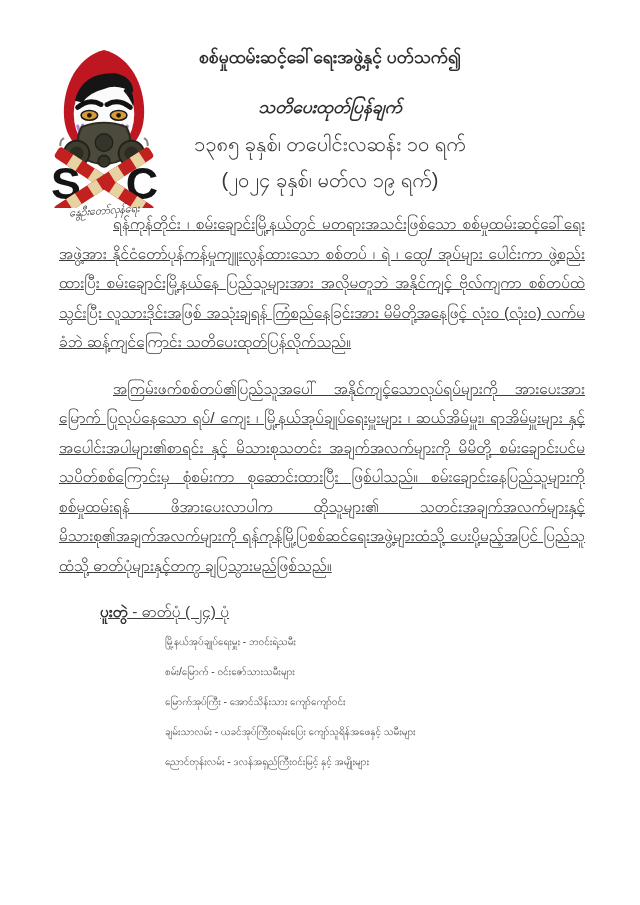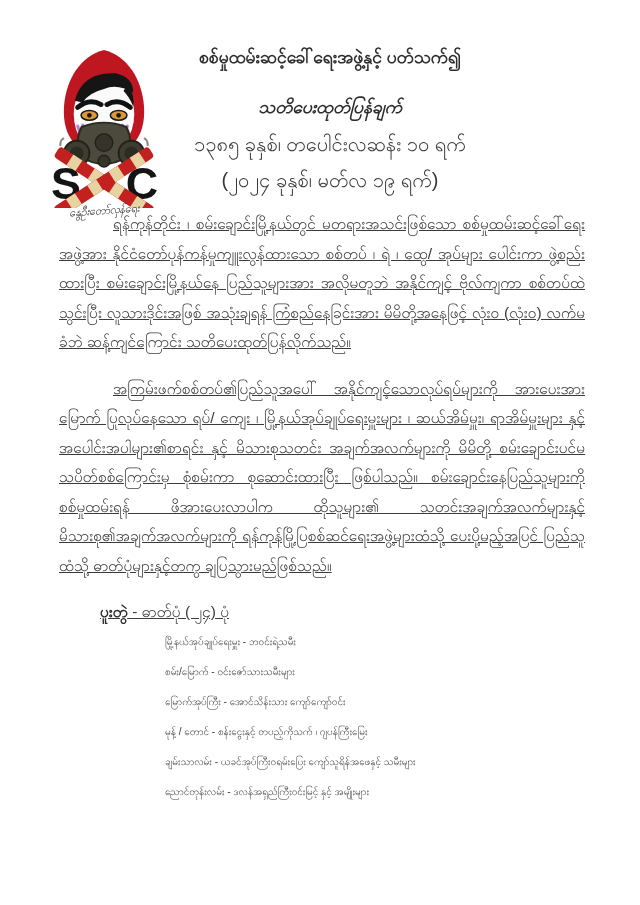--- a/index.html
+++ b/index.html
@@ -161,18 +161,17 @@
   </div>
 
   <div class="attach-line">
     <span class="attach-label">ပူးတွဲ</span><span> - ဓာတ်ပုံ ( ၂၄) ပုံ</span>
   </div>
 
   <div class="attach-list">
     <div class="attach-item">မြို့နယ်အုပ်ချုပ်ရေးမှူး - ဘဝင်းရဲ့သမီး</div>
     <div class="attach-item">စမ်း/မြောက် - ဝင်းဇော်သားသမီးများ</div>
     <div class="attach-item">မြောက်အုပ်ကြီး - အောင်သိန်းသား ကျော်ကျော်ဝင်း</div>
-    <div class="attach-item">မုန့် / တောင် - စန်းငွေးနှင့် တပည့်ကိုသက် ၊ ဂျပန်ကြီးမြေး</div>
     <div class="attach-item">ချမ်းသာလမ်း - ယခင်အုပ်ကြီးဝရမ်းပြေး ကျော်သူရိန်အဖေနှင့် သမီးများ</div>
     <div class="attach-item">ညောင်တုန်းလမ်း - ဒလန်အရှည်ကြီးဝင်းမြင့် နှင့် အမျိုးများ</div>
   </div>
 
 </div>
 
 </body></html>

